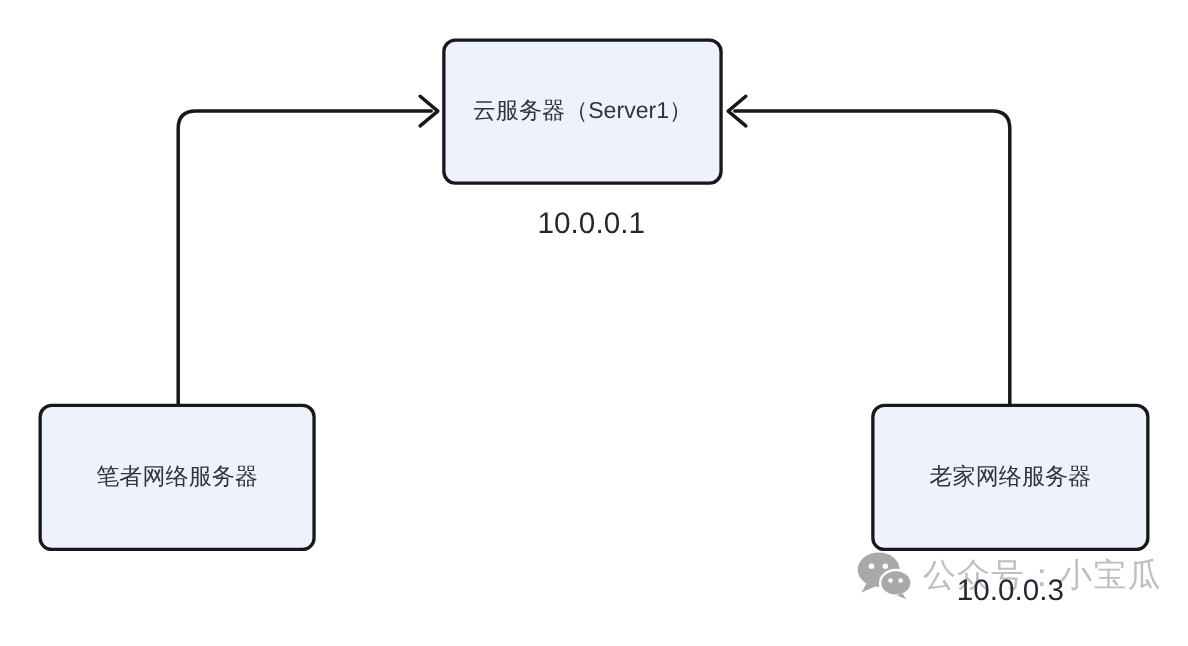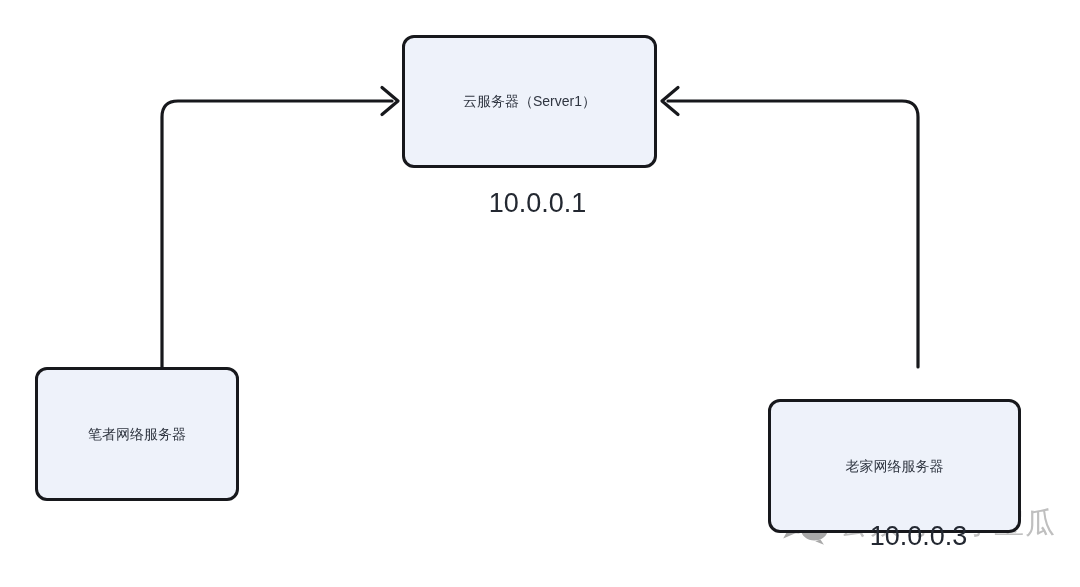--- a/index.html
+++ b/index.html
@@ -25,27 +25,27 @@
     position: absolute;
     background: #eef2fa;
     border: 3px solid #17181c;
     border-radius: 12px;
     display: flex;
     flex-direction: column;
     align-items: center;
     justify-content: center;
     text-align: center;
     color: #2f3540;
-    font-size: 14px;
+    font-size: 21px;
     line-height: 1.62;
     z-index: 2;
   }
   .node-server  { left: 402px; top: 35px;  width: 255px; height: 133px; }
-  .node-client1 { left: 35px;  top: 367px; width: 204px; height: 134px; justify-content: center; }
-  .node-client2 { left: 768px; top: 367px; width: 253px; height: 134px; margin-top: 32px; }
+  .node-client1 { left: 35px;  top: 367px; width: 252px; height: 134px; justify-content: center; }
+  .node-client2 { left: 792px; top: 367px; width: 253px; height: 134px; }
 
   .ip-label {
     position: absolute;
     text-align: center;
     font-size: 27px;
     color: #232831;
     z-index: 3;
   }
   .ip-server  { left: 410px; top: 188px; width: 255px; }
   .ip-client1 { left: 35px;  top: 521px; width: 252px; }

